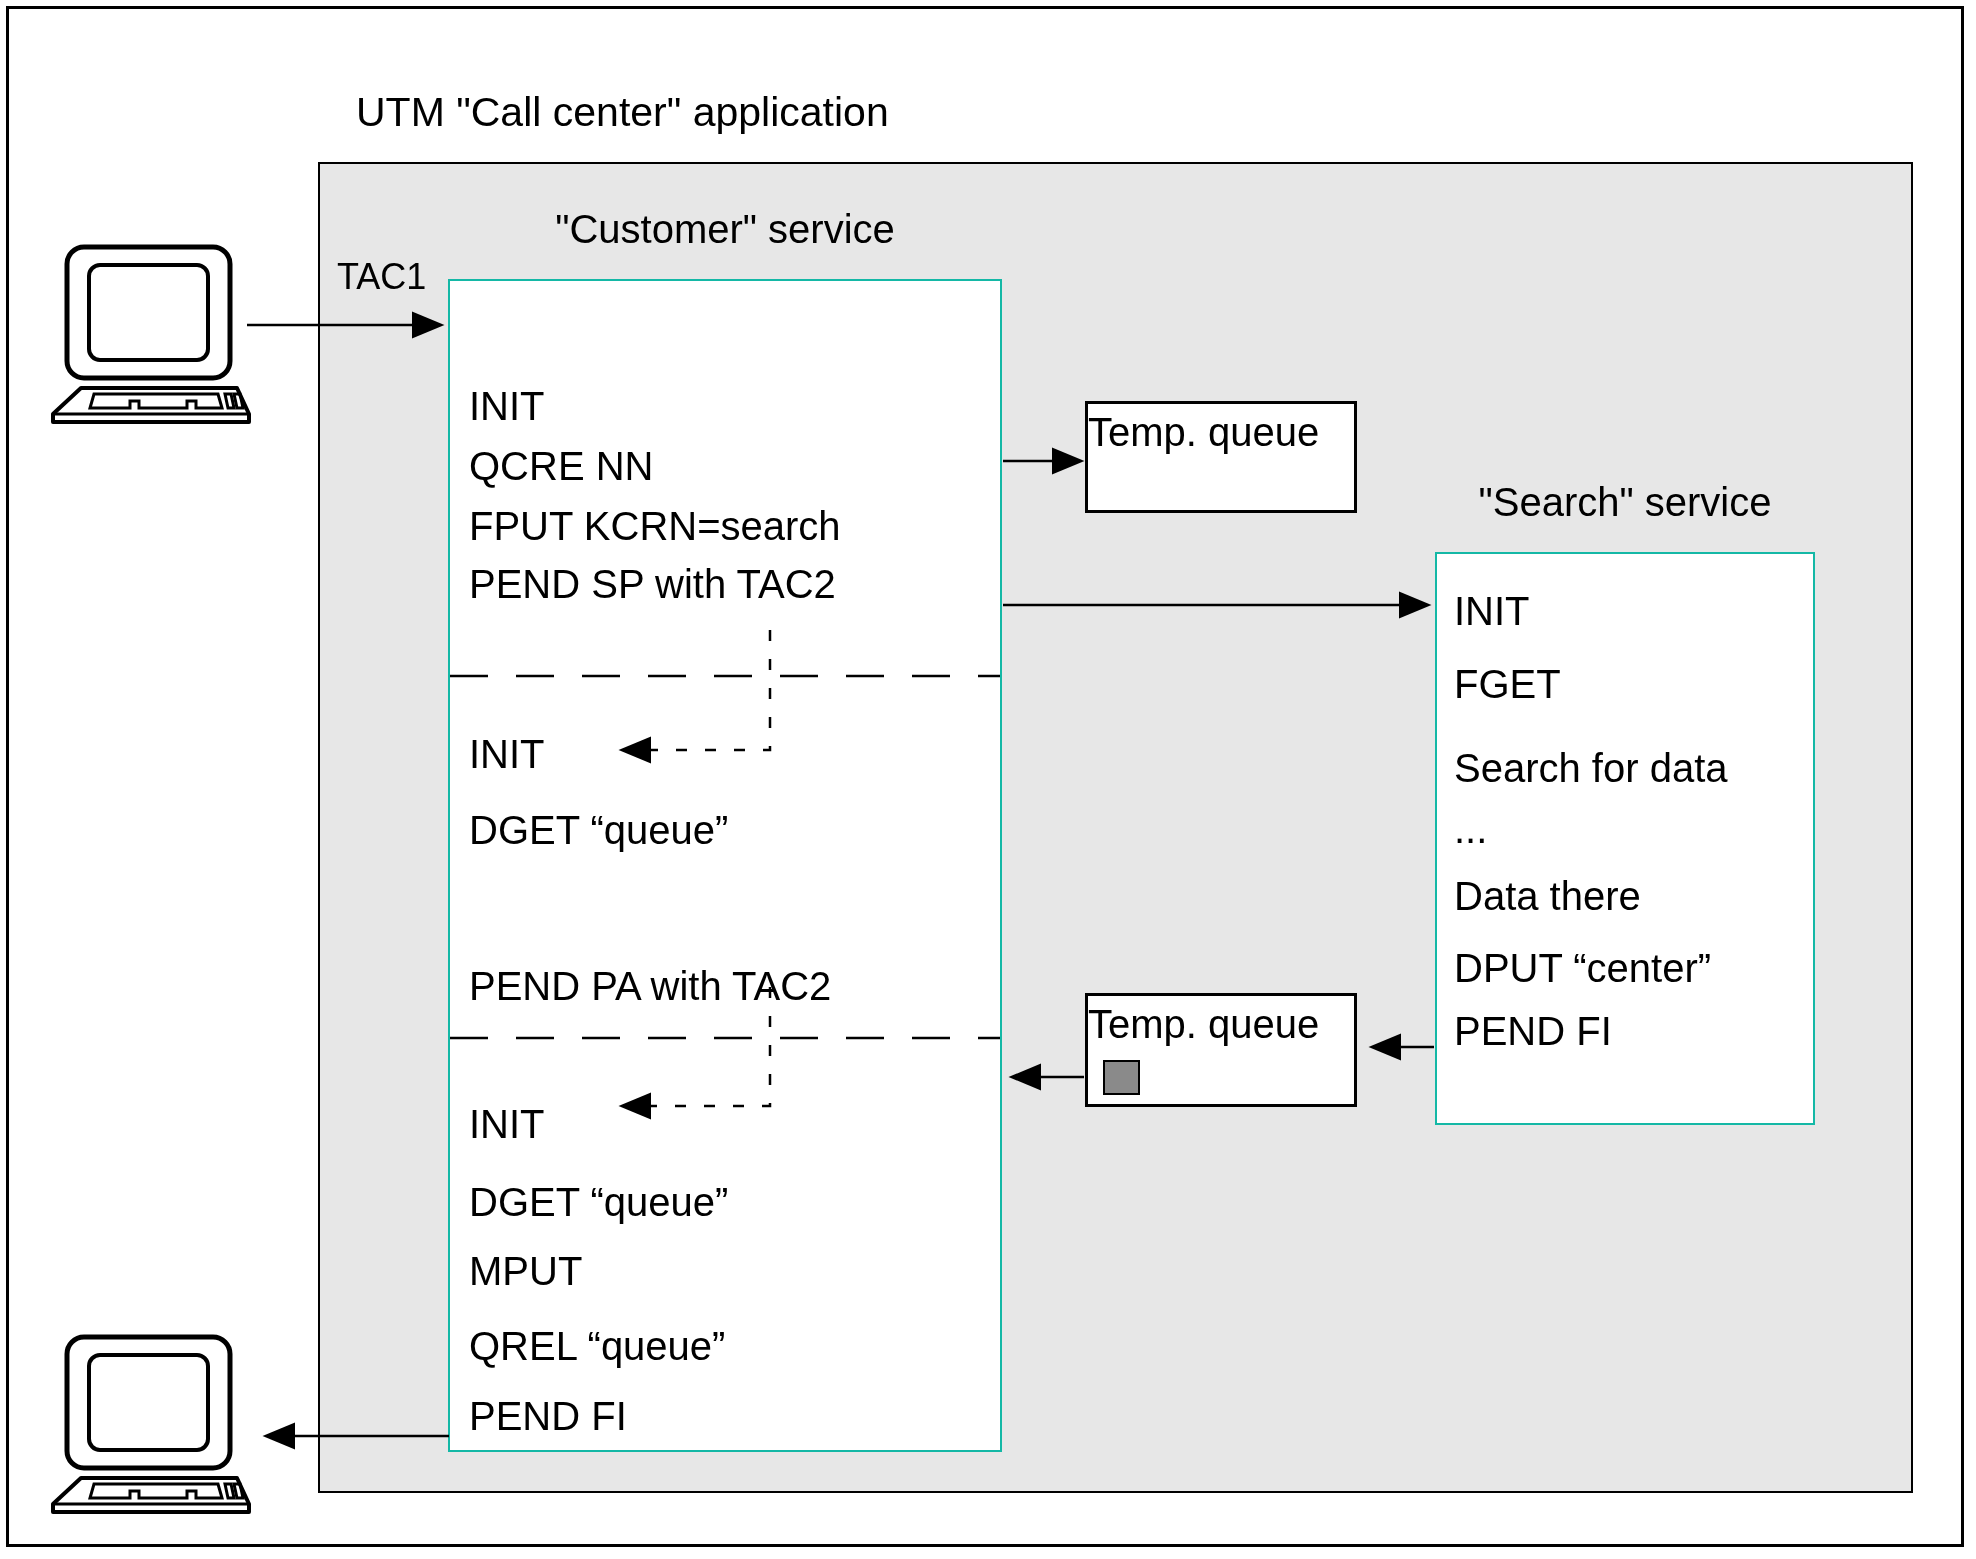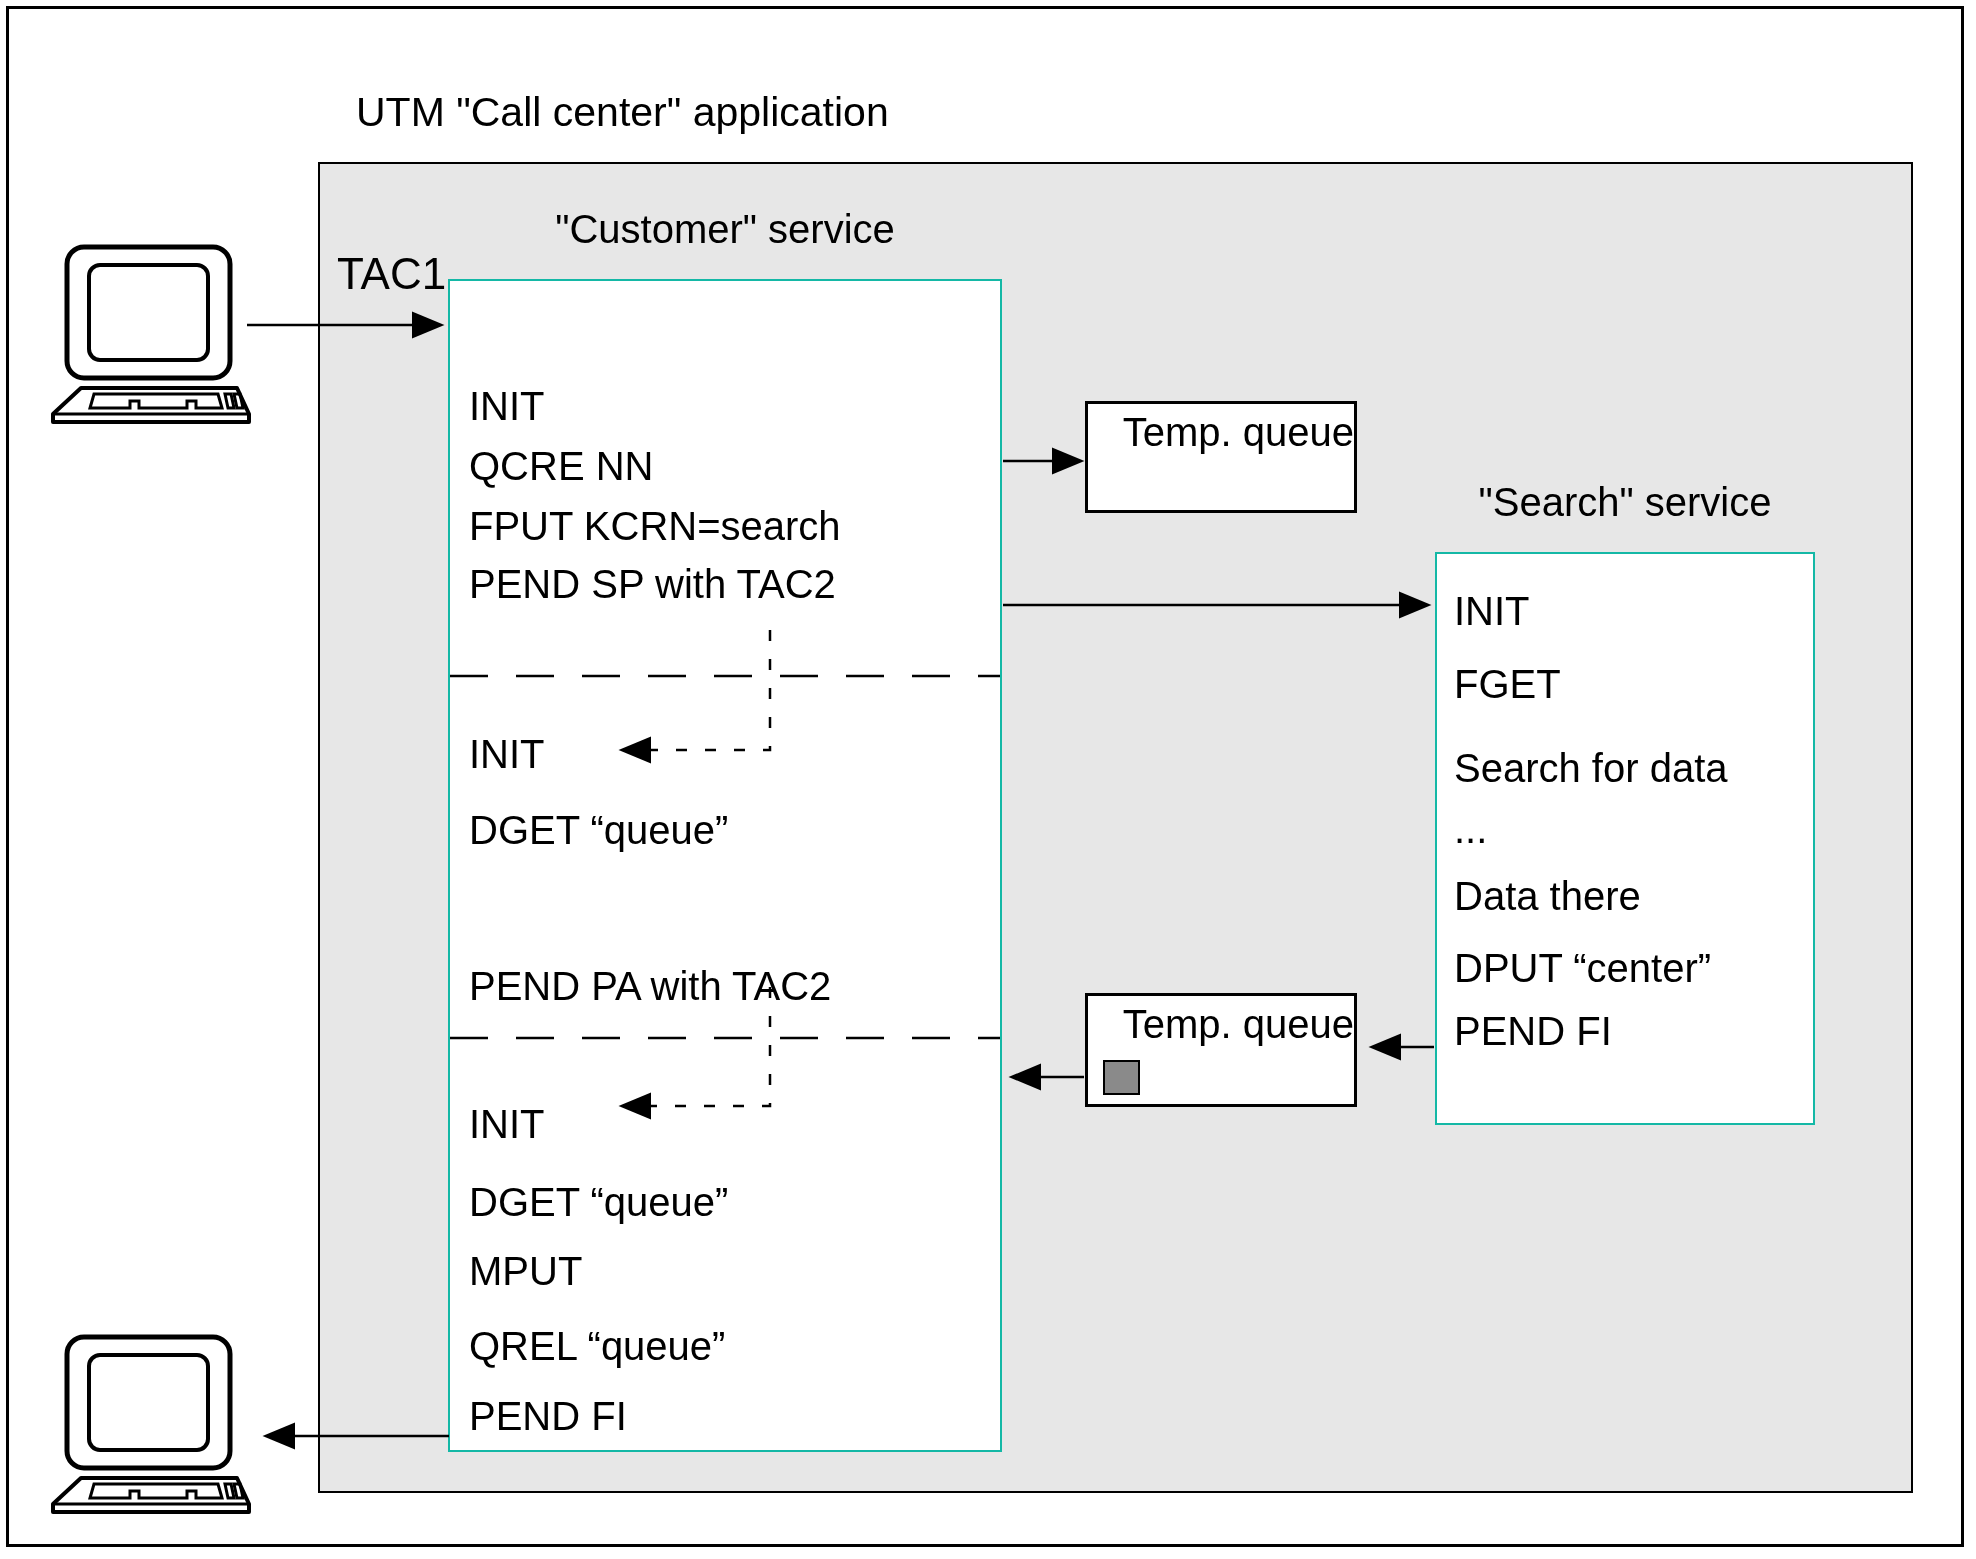--- a/index.html
+++ b/index.html
@@ -6,30 +6,30 @@
   .canvas{
     position:relative;width:1976px;height:1559px;background:#ffffff;
     font-family:"Liberation Sans","DejaVu Sans",sans-serif;color:#000;overflow:hidden;
   }
   .frame{position:absolute;left:6px;top:6px;width:1958px;height:1541px;border:3px solid #000;box-sizing:border-box;}
   .title{position:absolute;left:356px;top:92px;font-size:41px;line-height:1;white-space:nowrap;}
   .app-box{position:absolute;left:318px;top:162px;width:1595px;height:1331px;background:#e7e7e7;border:2px solid #000;box-sizing:border-box;}
   .svc-label{position:absolute;font-size:40px;line-height:1;text-align:center;white-space:nowrap;}
   .customer-label{left:128px;top:45px;width:554px;}
   .search-label{left:1115px;top:318px;width:380px;}
-  .tac1{position:absolute;left:17px;top:88px;font-size:44px;line-height:1;}
+  .tac1{position:absolute;left:17px;top:95px;font-size:36px;line-height:1;}
   .white-box{position:absolute;background:#ffffff;border:2px solid #14b8a6;box-sizing:border-box;}
   .customer-box{left:128px;top:115px;width:554px;height:1173px;}
   .search-box{left:1115px;top:388px;width:380px;height:573px;}
   .bline{position:absolute;left:19px;font-size:40px;line-height:1;white-space:nowrap;}
   .search-box .bline{left:17px;}
   .queue-box{position:absolute;background:#ffffff;border:3px solid #000;box-sizing:border-box;width:272px;}
   .queue-top{left:765px;top:237px;height:112px;}
   .queue-bottom{left:765px;top:829px;height:114px;}
-  .queue-label{margin-top:8px;text-align:right;font-size:40px;line-height:1;}
+  .queue-label{margin-top:8px;text-align:left;font-size:40px;line-height:1;}
   .msg-square{position:absolute;left:15px;top:64px;width:37px;height:35px;background:#8a8a8a;border:2px solid #000;box-sizing:border-box;}
   .terminal{position:absolute;width:210px;height:192px;}
   .terminal-top{left:44px;top:242px;}
   .terminal-bottom{left:44px;top:1332px;}
   .overlay{position:absolute;left:0;top:0;width:1976px;height:1559px;pointer-events:none;}
 </style>
 </head>
 <body>
 
 <div class="canvas">

